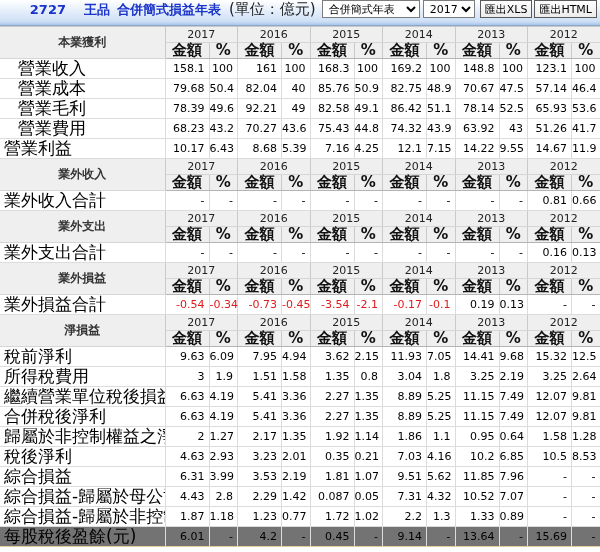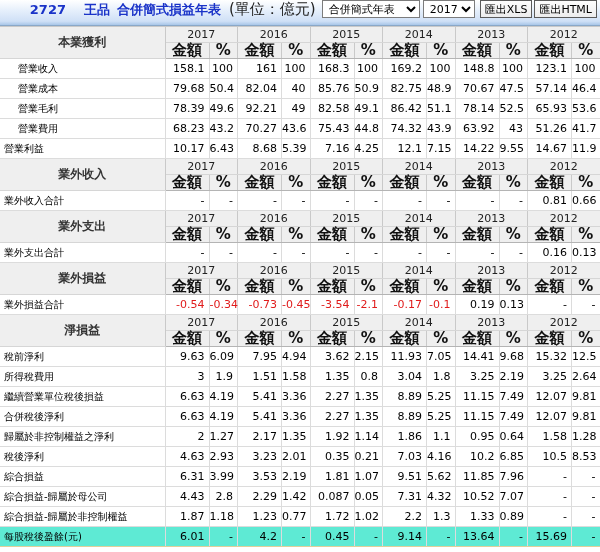--- a/index.html
+++ b/index.html
@@ -132,33 +132,33 @@
     height: 19px;
     line-height: 19px;
     border-bottom: 1px solid #dcdcdc;
     border-right: 1px solid #dcdcdc;
     background: #ffffff;
   }
   td.lbl {
     text-align: left;
     padding-left: 4px;
     color: #000;
-    font-size: 10px;
+    font-size: 17px;
     white-space: nowrap;
     overflow: hidden;
   }
   td.lbl.indent { padding-left: 18px; }
   td.num {
     text-align: right;
     padding-right: 4px;
     font-size: 11px;
     white-space: nowrap;
   }
   td.num.neg { color: #e01b1b; }
-  tr.eps td { background: #5eead4; border-bottom: 1px solid #e2cf9a; }
+  tr.eps td { background: #737373; border-bottom: 1px solid #e2cf9a; }
   tr.eps td.lbl { color: #000; }
 </style>
 </head>
 <body>
 
 <div id="toolbar">
   <div id="title-group">
     <span class="t-code">2727</span>
     <span class="t-name">王品</span>
     <span class="t-report">合併簡式損益年表</span>

